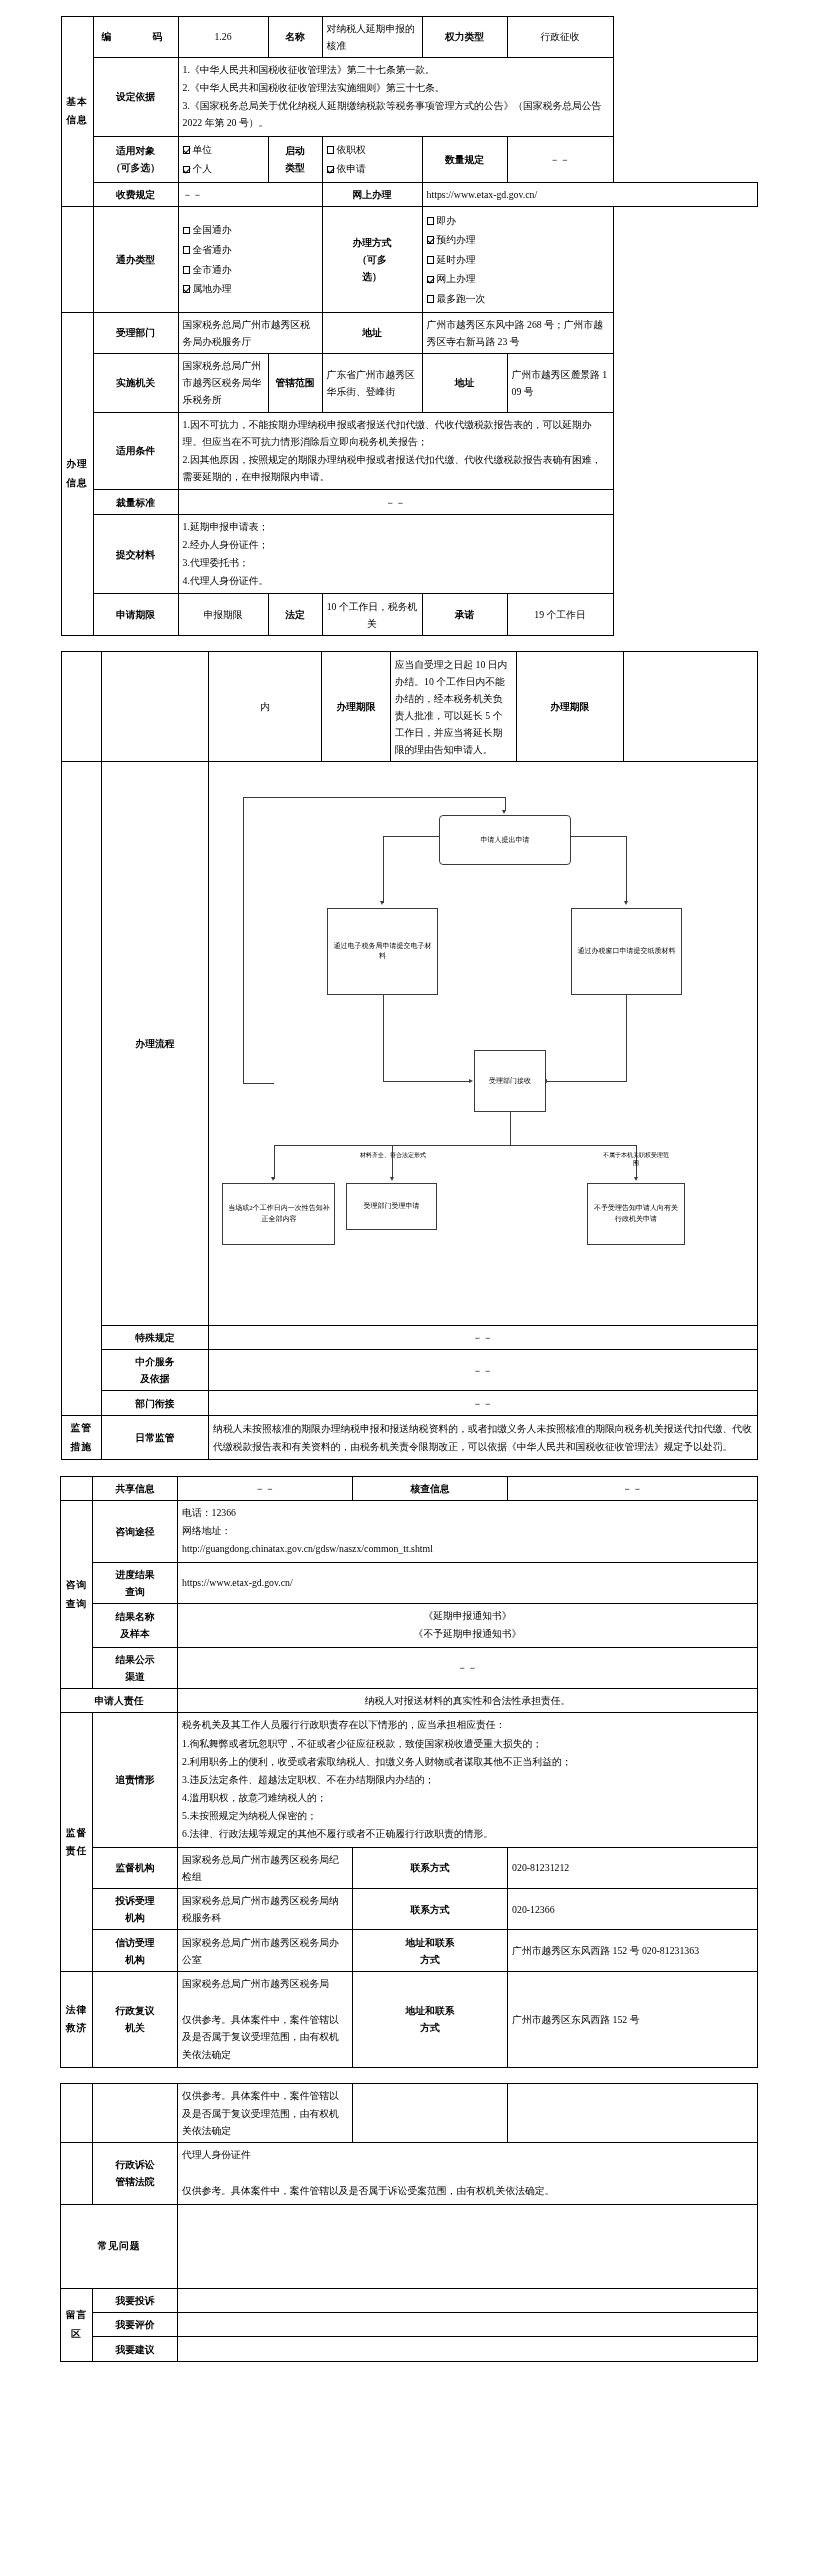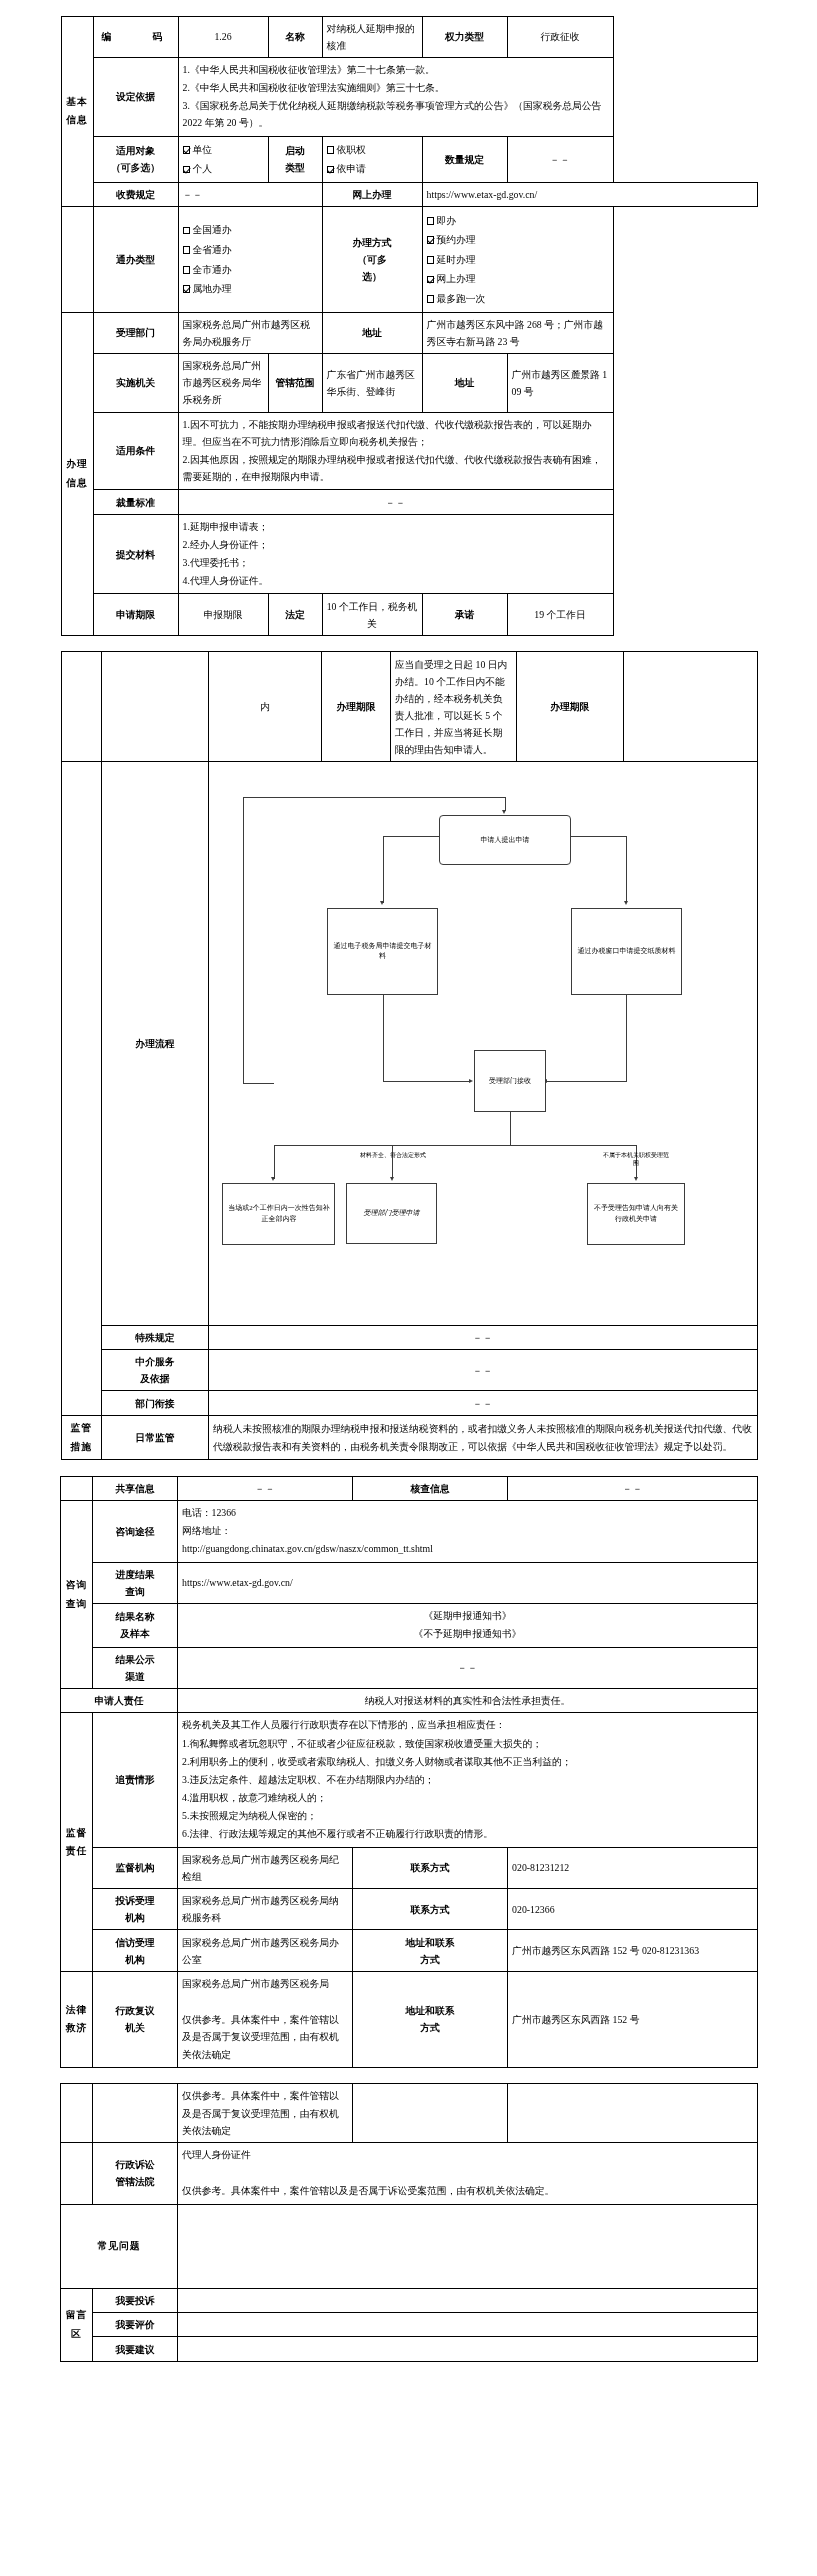--- a/index.html
+++ b/index.html
@@ -348,21 +348,21 @@
             <span>材料齐全、符合法定形式</span>
           </div>
           <div class="lbl" style="left:389px; top:385px; width:68px;">
             <span>不属于本机关职权受理范围</span>
           </div>
 
           <div class="node" style="left:9.3px; top:417px; width:113px; height:62px;">
             <span>当场或2个工作日内一次性告知补正全部内容</span>
           </div>
 
-          <div class="node" style="left:133px; top:417px; width:91px; height:61px;font-style:italic;">
+          <div class="node" style="left:133px; top:417px; width:91px; height:47px;">
             <span>受理部门受理申请</span>
           </div>
 
           <div class="node" style="left:374px; top:417px; width:98px; height:62px;">
             <span>不予受理告知申请人向有关行政机关申请</span>
           </div>
         </div>
       </td>
     </tr>
 

